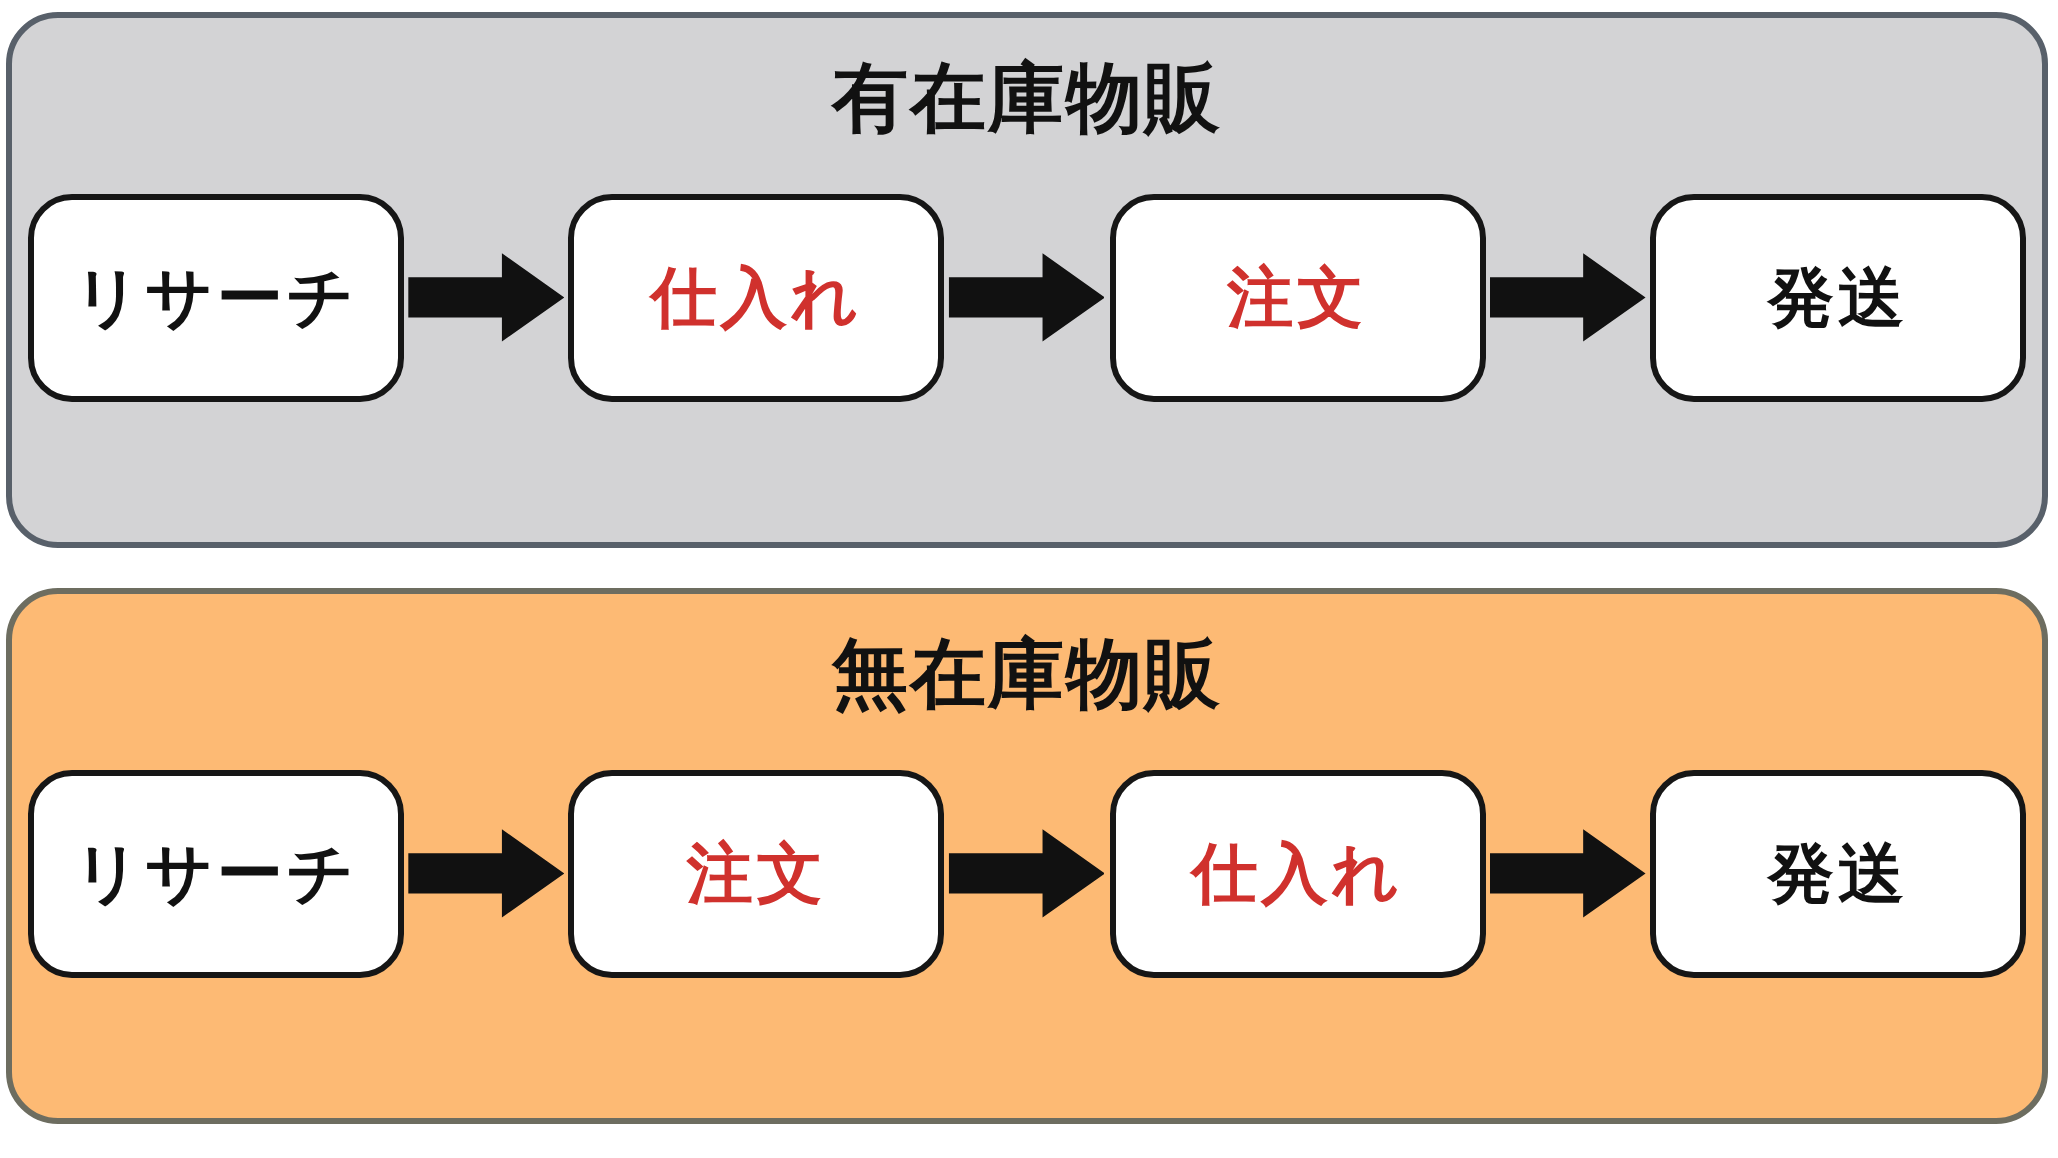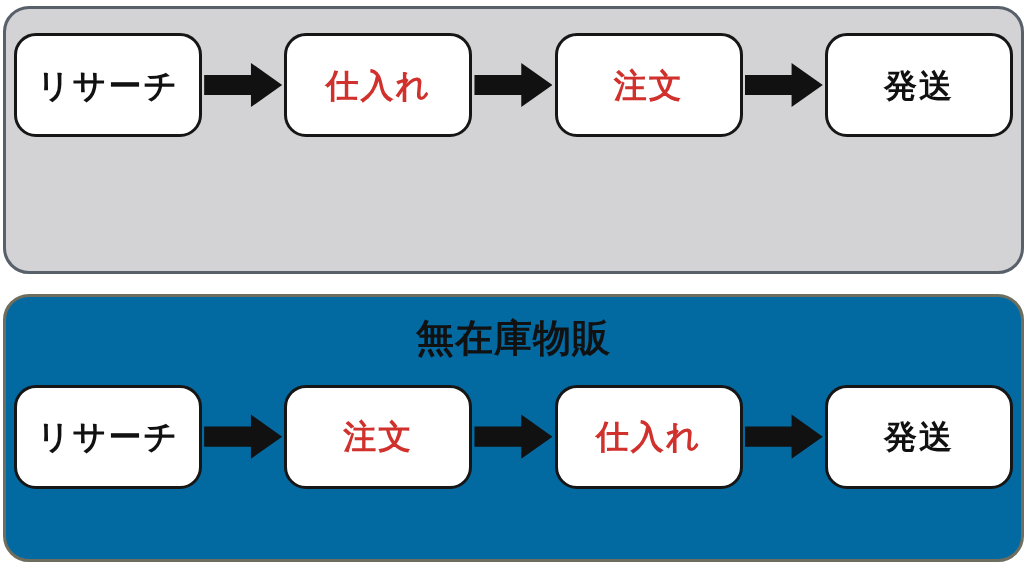--- a/index.html
+++ b/index.html
@@ -68,40 +68,41 @@
     background: #111111;
     clip-path: polygon(0 28%, 60% 28%, 60% 2%, 100% 50%, 60% 98%, 60% 72%, 0 72%);
   }
 </style>
 </head>
 <body>
 
 <div class="stage">
 
   <div class="panel top" style="background: rgb(211, 211, 213); border-color: rgb(88, 96, 106);">
+    <div class="panel-title">有在庫物販</div>
     <div class="steps-row">
       <div class="step-box">
         <span class="step-label" style="color: rgb(17, 17, 17);">リサーチ</span>
       </div>
       <div class="arrow" style="background: rgb(17, 17, 17);"></div>
       <div class="step-box">
         <span class="step-label" style="color: rgb(208, 49, 45);">仕入れ</span>
       </div>
       <div class="arrow" style="background: rgb(17, 17, 17);"></div>
       <div class="step-box">
         <span class="step-label" style="color: rgb(208, 49, 45);">注文</span>
       </div>
       <div class="arrow" style="background: rgb(17, 17, 17);"></div>
       <div class="step-box">
         <span class="step-label" style="color: rgb(17, 17, 17);">発送</span>
       </div>
     </div>
   </div>
 
-  <div class="panel bottom" style="background: #0369a1; border-color: rgb(109, 109, 96);">
+  <div class="panel bottom" style="background: #fdba74; border-color: rgb(109, 109, 96);">
     <div class="panel-title">無在庫物販</div>
     <div class="steps-row">
       <div class="step-box">
         <span class="step-label" style="color: rgb(17, 17, 17);">リサーチ</span>
       </div>
       <div class="arrow" style="background: rgb(17, 17, 17);"></div>
       <div class="step-box">
         <span class="step-label" style="color: rgb(208, 49, 45);">注文</span>
       </div>
       <div class="arrow" style="background: rgb(17, 17, 17);"></div>

